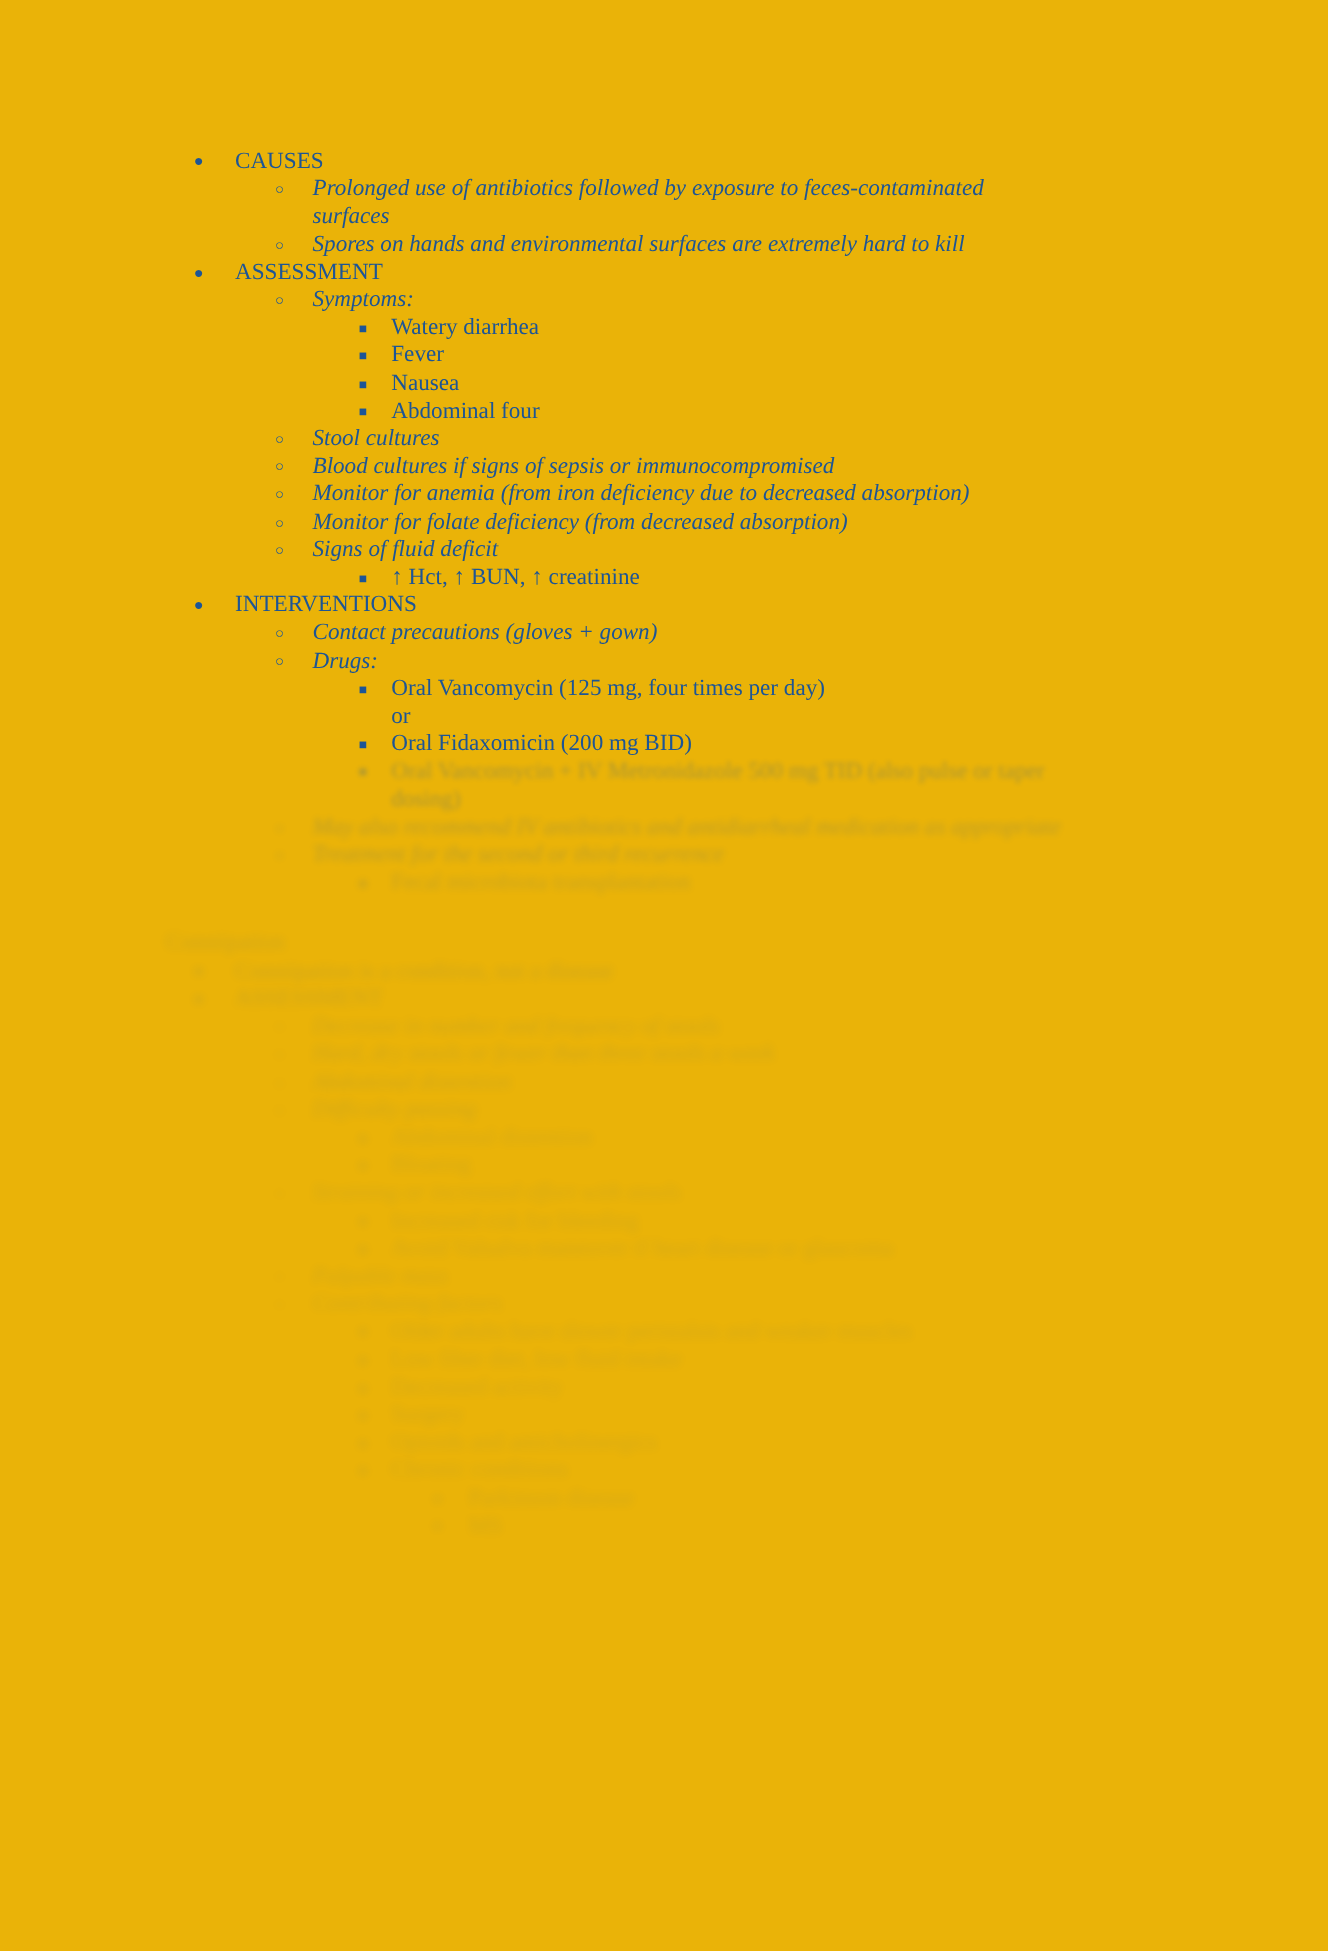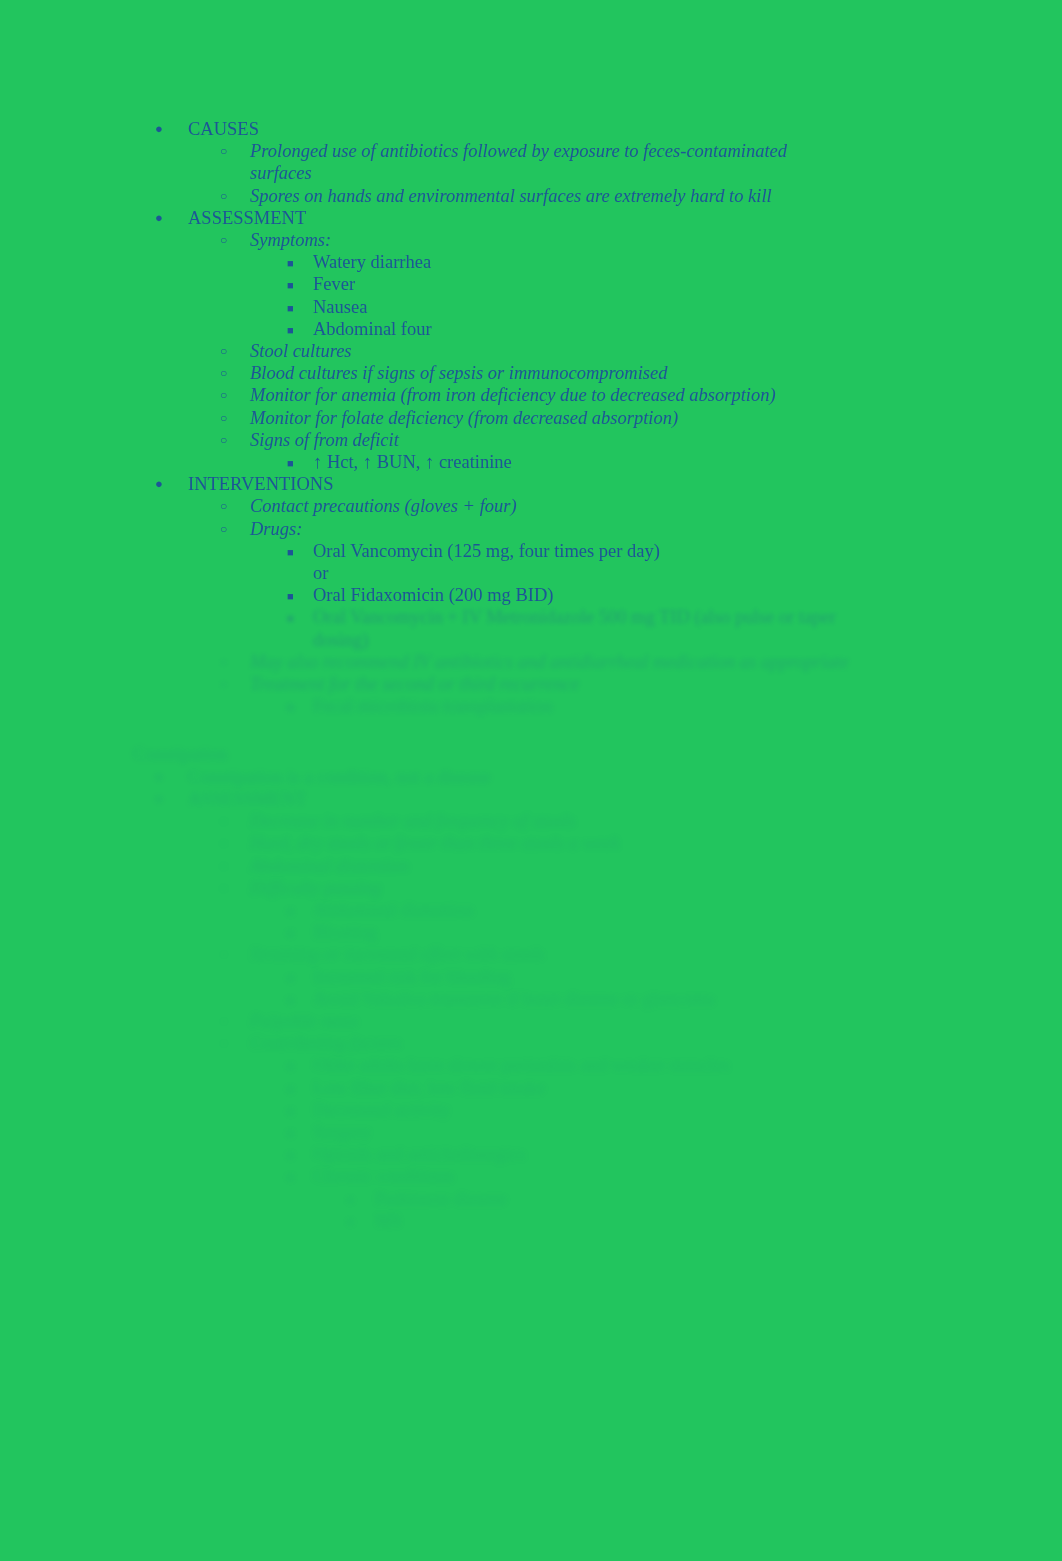--- a/index.html
+++ b/index.html
@@ -14,21 +14,21 @@
     position: relative;
     font-family: "Liberation Serif", "DejaVu Serif", serif;
     overflow: hidden;
   }
 
   #page {
     position: absolute;
     left: 0; top: 0;
     width: 1062px;
     height: 1561px;
-    background: #22c55e;
+    background: #eab308;
   }
 
   .doc-body {
     position: absolute;
     left: 0;
     top: 118px;
     width: 1062px;
   }
 
   
@@ -157,36 +157,36 @@
       <span class="txt">Monitor for anemia (from iron deficiency due to decreased absorption)</span>
     </div>
 
     <div class="row lvl1 f0">
       <span class="bullet b-circle"></span>
       <span class="txt">Monitor for folate deficiency (from decreased absorption)</span>
     </div>
 
     <div class="row lvl1 f0">
       <span class="bullet b-circle"></span>
-      <span class="txt">Signs of from deficit</span>
+      <span class="txt">Signs of fluid deficit</span>
     </div>
 
     <div class="row lvl2 f0">
       <span class="bullet b-square"></span>
       <span class="txt">↑ Hct, ↑ BUN, ↑ creatinine</span>
     </div>
 
     <div class="row lvl0 f0">
       <span class="bullet b-disc"></span>
       <span class="txt">INTERVENTIONS</span>
     </div>
 
     <div class="row lvl1 f0">
       <span class="bullet b-circle"></span>
-      <span class="txt">Contact precautions (gloves + four)</span>
+      <span class="txt">Contact precautions (gloves + gown)</span>
     </div>
 
     <div class="row lvl1 f0">
       <span class="bullet b-circle"></span>
       <span class="txt">Drugs:</span>
     </div>
 
     <div class="row lvl2 f0">
       <span class="bullet b-square"></span>
       <span class="txt">Oral Vancomycin (125 mg, four times per day)</span>

